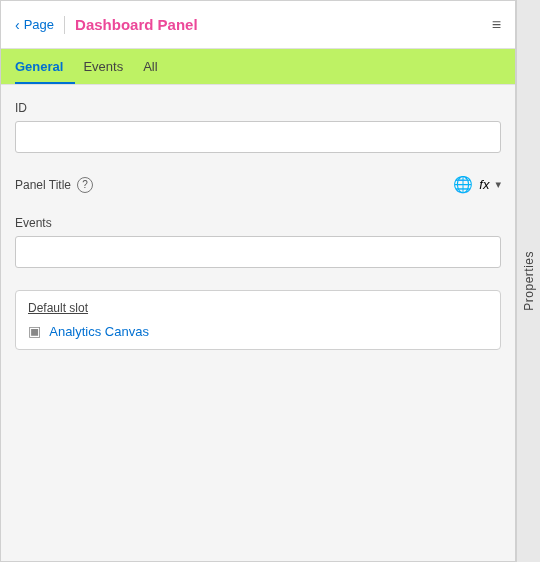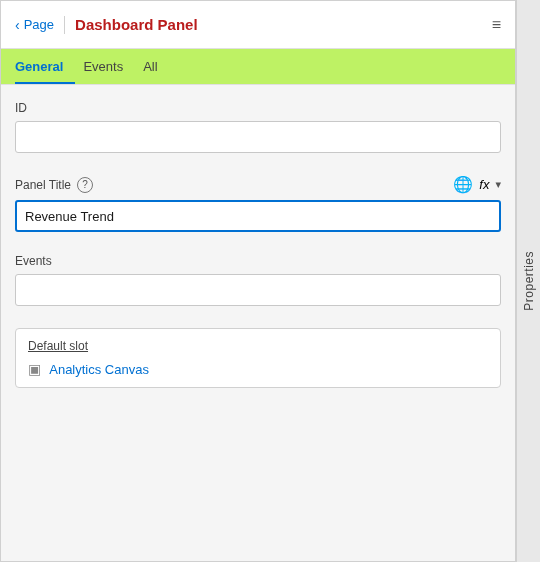--- a/index.html
+++ b/index.html
@@ -52,21 +52,21 @@
     .header-divider {
       width: 1px;
       height: 18px;
       background: #d0d0d0;
       margin: 0 10px;
     }
 
     .header-title {
       font-size: 15px;
       font-weight: 600;
-      color: #b91c1c;
+      color: #ec4899;
       flex: 1;
     }
 
     .hamburger-icon {
       cursor: pointer;
       color: #555;
       font-size: 16px;
     }
 
     .tabs-row {
@@ -266,21 +266,20 @@
     <div class="field-group">
       <div class="field-label">
         <span>Panel Title</span>
         <span class="help-icon">?</span>
         <div class="field-label-actions">
           <span class="globe-icon">🌐</span>
           <span class="fx-label">fx</span>
           <span class="dropdown-arrow">▾</span>
         </div>
       </div>
-      <input type="text" class="text-input active-input" value="Revenue Trend" style="">
     </div>
 
 
     <div class="field-group">
       <div class="field-label">
         <span>Events</span>
       </div>
       <input type="text" class="text-input" value="" style="">
     </div>
 

